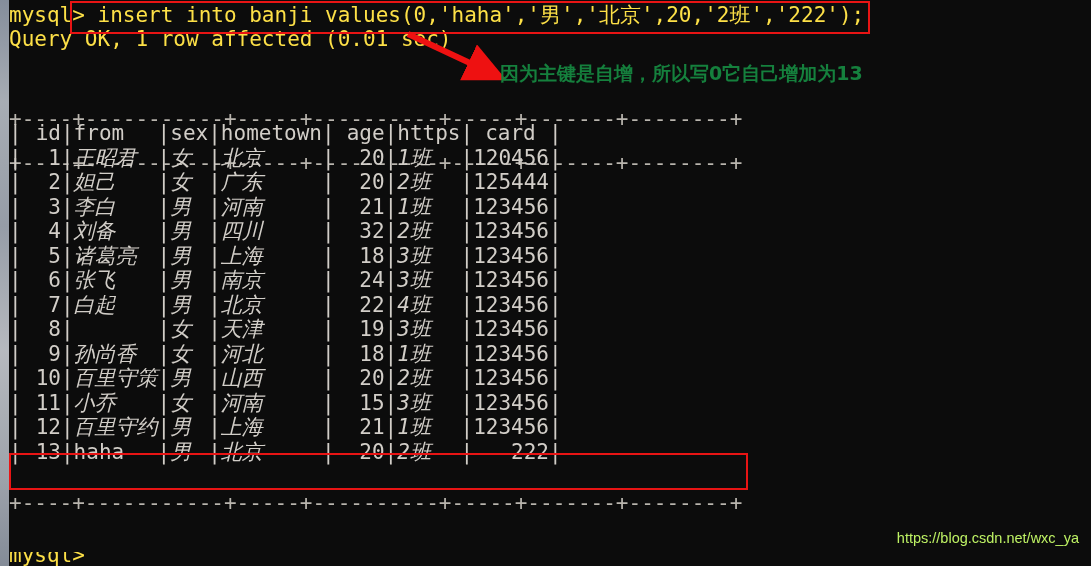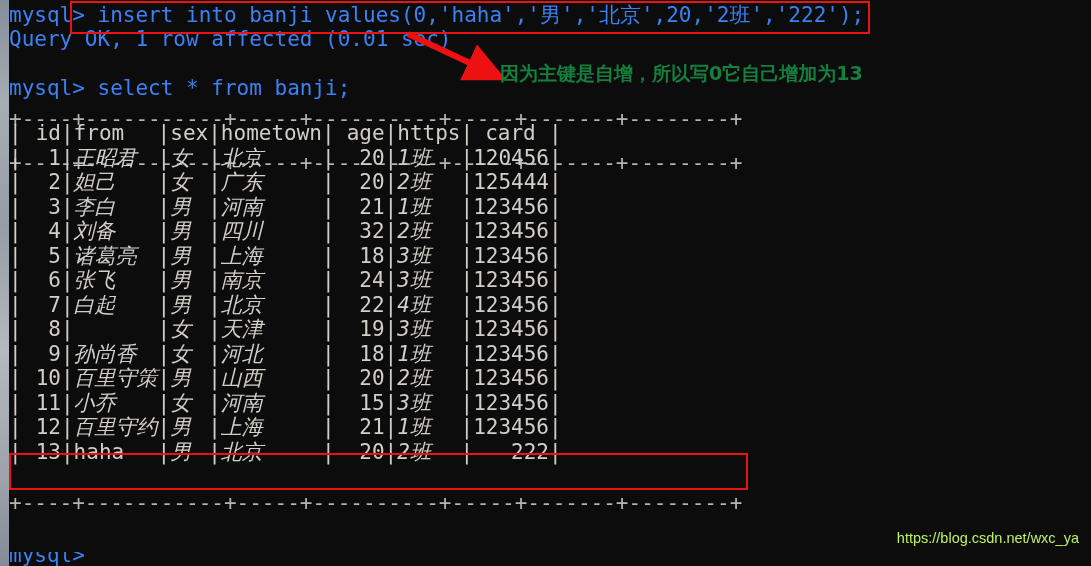--- a/index.html
+++ b/index.html
@@ -14,21 +14,21 @@
     opacity:.85;
   }
   .term{
     position:absolute;left:9px;top:0;width:1082px;height:566px;
     background:#0c0c0c;color:#ccc9c4;
   }
   .line{
     position:absolute;white-space:pre;
     font-size:21px;line-height:22px;
     letter-spacing:0px;
-    color:#3b82f6;
+    color:#fde047;
   }
   .tbl{
     position:absolute;left:0;top:108px;
     font-size:21px;line-height:22px;white-space:pre;color:#cfccc6;
   }
 
   table.grid{border-collapse:collapse;}
   table.grid td{
     padding:0;font-size:21px;line-height:24.5px;height:24.5px;
     color:#d2cec8;white-space:pre;vertical-align:middle;
@@ -67,21 +67,20 @@
 <body>
 
 <div id="desktop-sliver"></div>
 
 <div class="term">
 
   <div class="line" style="left:0px;top:4px;"><span>mysql&gt;</span><span> insert into banji values(0,'haha','男','北京',20,'2班','222');</span></div>
 
   <div class="line" style="left:0px;top:28px;">Query OK, 1 row affected (0.01 sec)</div>
 
-  <div class="line" style="left:0px;top:77px;"><span>mysql&gt;</span><span> select * from banji;</span></div>
 
   <div class="tbl">
     <div class="sepline" style="top:0px;left:0px;">+----+-----------+-----+----------+-----+-------+--------+</div>
     <div class="sepline" style="top:44px;left:0px;">+----+-----------+-----+----------+-----+-------+--------+</div>
     <div class="sepline" style="top:384px;left:0px;">+----+-----------+-----+----------+-----+-------+--------+</div>
 
     <table class="grid" style="position:absolute;top:13px;left:0;">
       <thead>
         <tr>
           <td class="bar">|</td>

